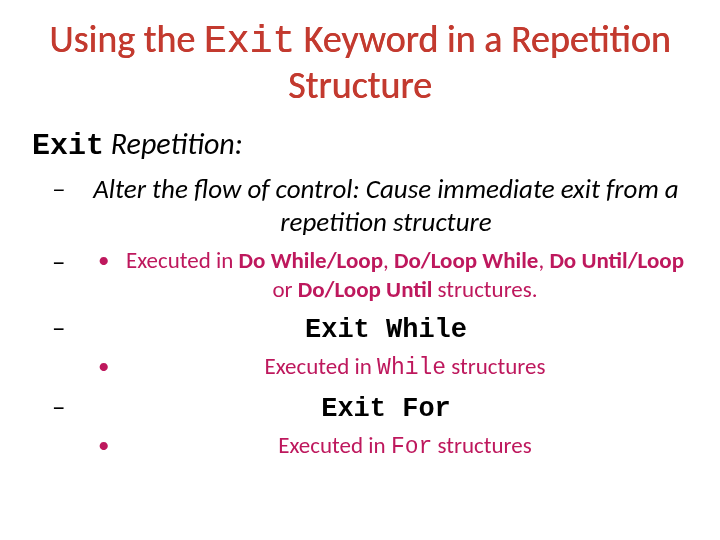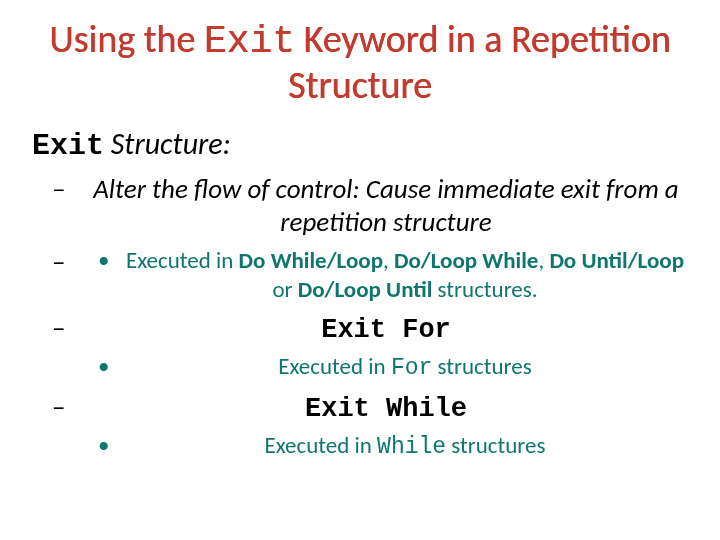--- a/index.html
+++ b/index.html
@@ -69,71 +69,71 @@
   ul.level2 {
     margin: 6px 0 8px 38px;
     padding: 0;
     list-style: none;
   }
   ul.level2 > li {
     position: relative;
     font-size: 23px;
     line-height: 1.25;
     margin: 0 0 6px 0;
-    color: #0f766e;
+    color: #be185d;
   }
   ul.level2 > li::before {
     content: "•";
     position: absolute;
     left: -22px;
     top: 0;
   }
   .b { font-weight: bold; }
   .mono { font-family: "Courier New", Courier, monospace; }
 </style>
 </head>
 <body>
 
 <div class="slide">
 
   <h1 class="title">
     <span>Using the </span><span class="code">Exit</span><span> Keyword in a Repetition Structure</span>
   </h1>
 
   <p class="section-head">
-    <span class="codeb">Exit</span><span> Structure:</span>
+    <span class="codeb">Exit</span><span> Repetition:</span>
   </p>
 
   <ul class="level1">
 
     <li class="italic">
       <span>Alter the flow of control: Cause immediate exit from a repetition structure</span>
     </li>
 
     <li>
       <ul class="level2">
         <li>
           <span>Executed in </span><span class="b">Do While/Loop</span><span>, </span><span class="b">Do/Loop While</span><span>, </span><span class="b">Do Until/Loop</span><span> or </span><span class="b">Do/Loop Until</span><span> structures.</span>
         </li>
       </ul>
     </li>
 
     <li>
-      <span class="codeb">Exit For</span>
+      <span class="codeb">Exit While</span>
       <ul class="level2">
         <li>
-          <span>Executed in </span><span class="mono">For</span><span> structures</span>
+          <span>Executed in </span><span class="mono">While</span><span> structures</span>
         </li>
       </ul>
     </li>
 
     <li>
-      <span class="codeb">Exit While</span>
+      <span class="codeb">Exit For</span>
       <ul class="level2">
         <li>
-          <span>Executed in </span><span class="mono">While</span><span> structures</span>
+          <span>Executed in </span><span class="mono">For</span><span> structures</span>
         </li>
       </ul>
     </li>
 
   </ul>
 
 </div>
 
 </body></html>

